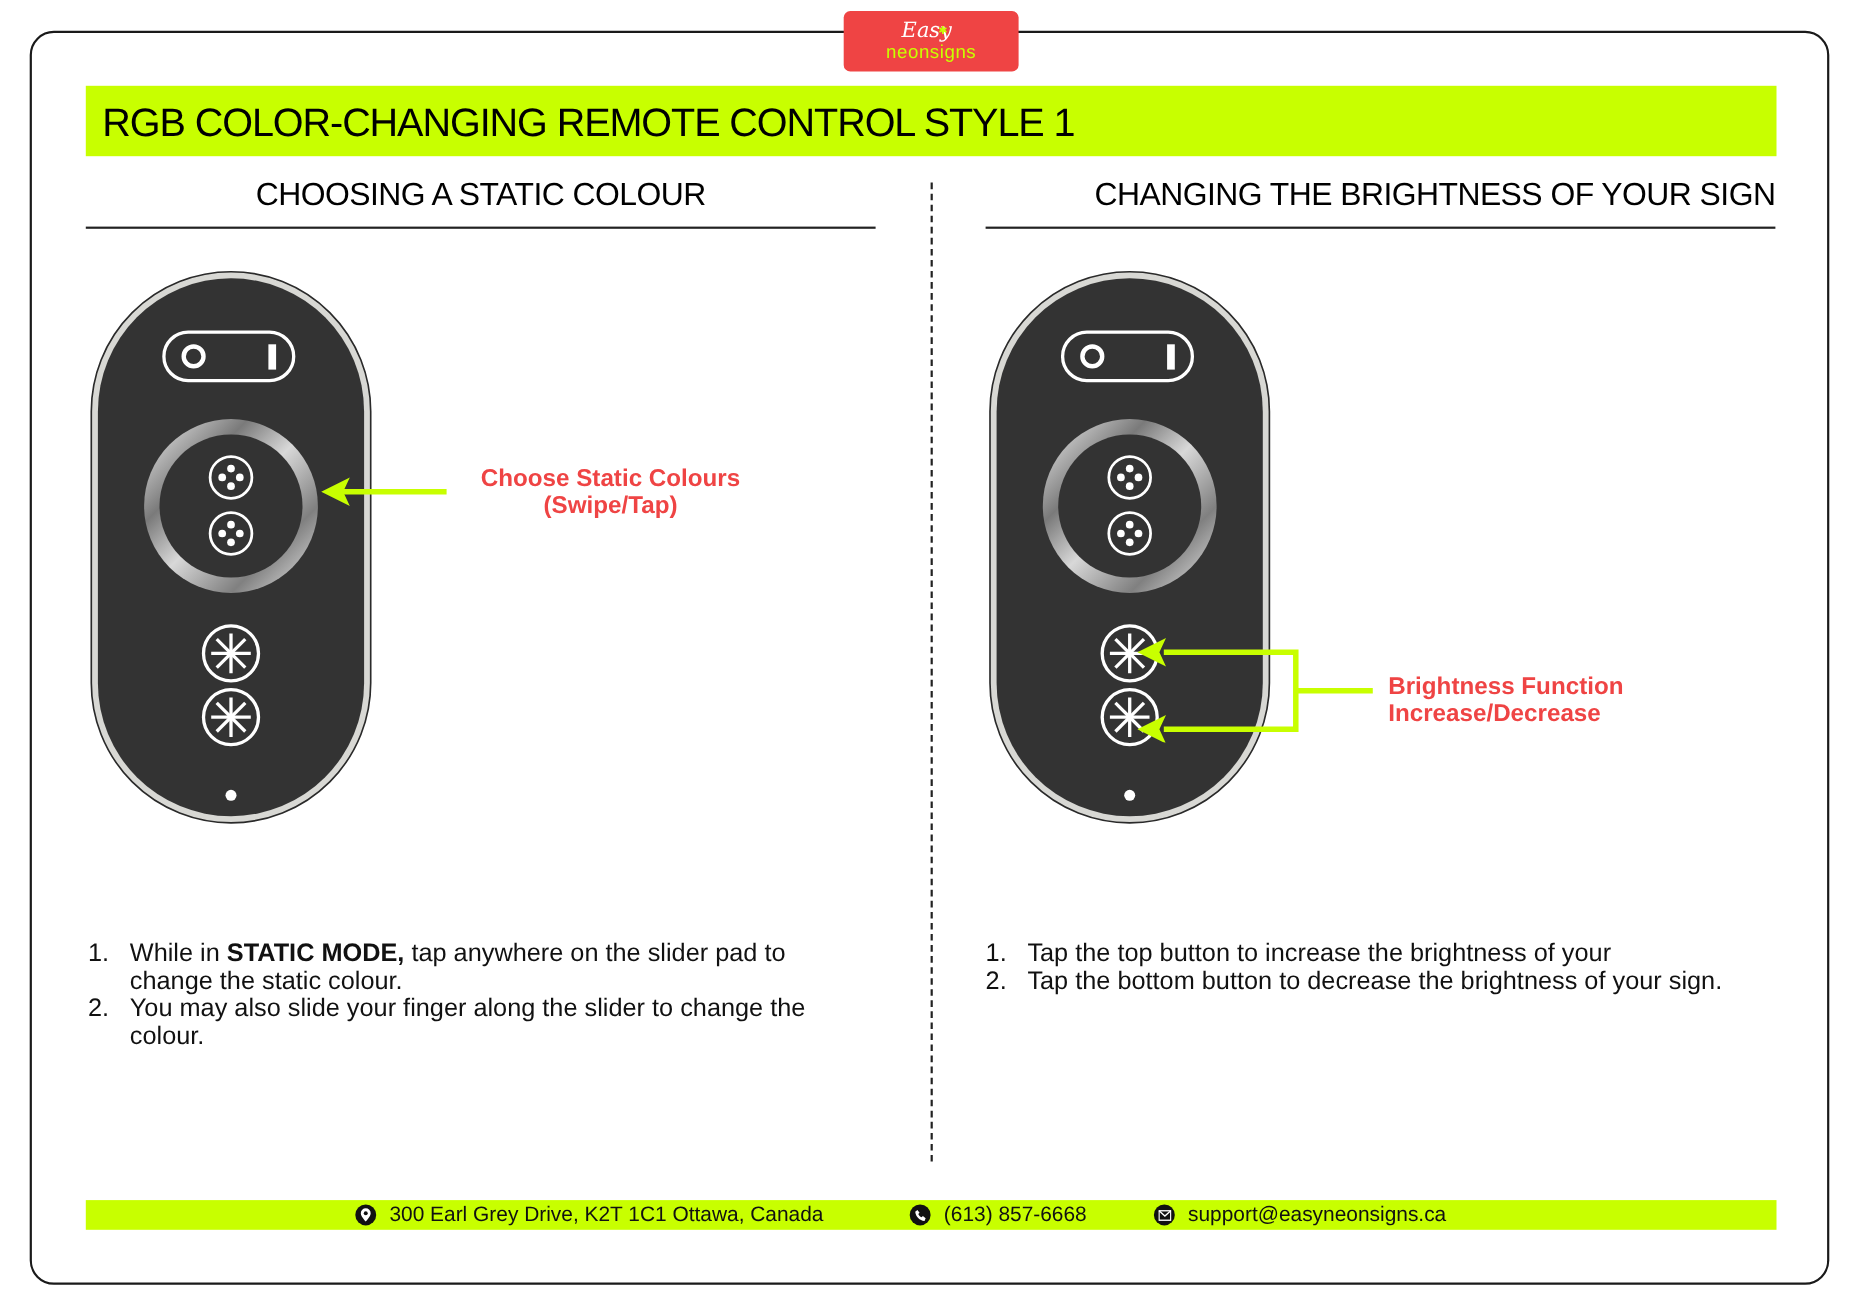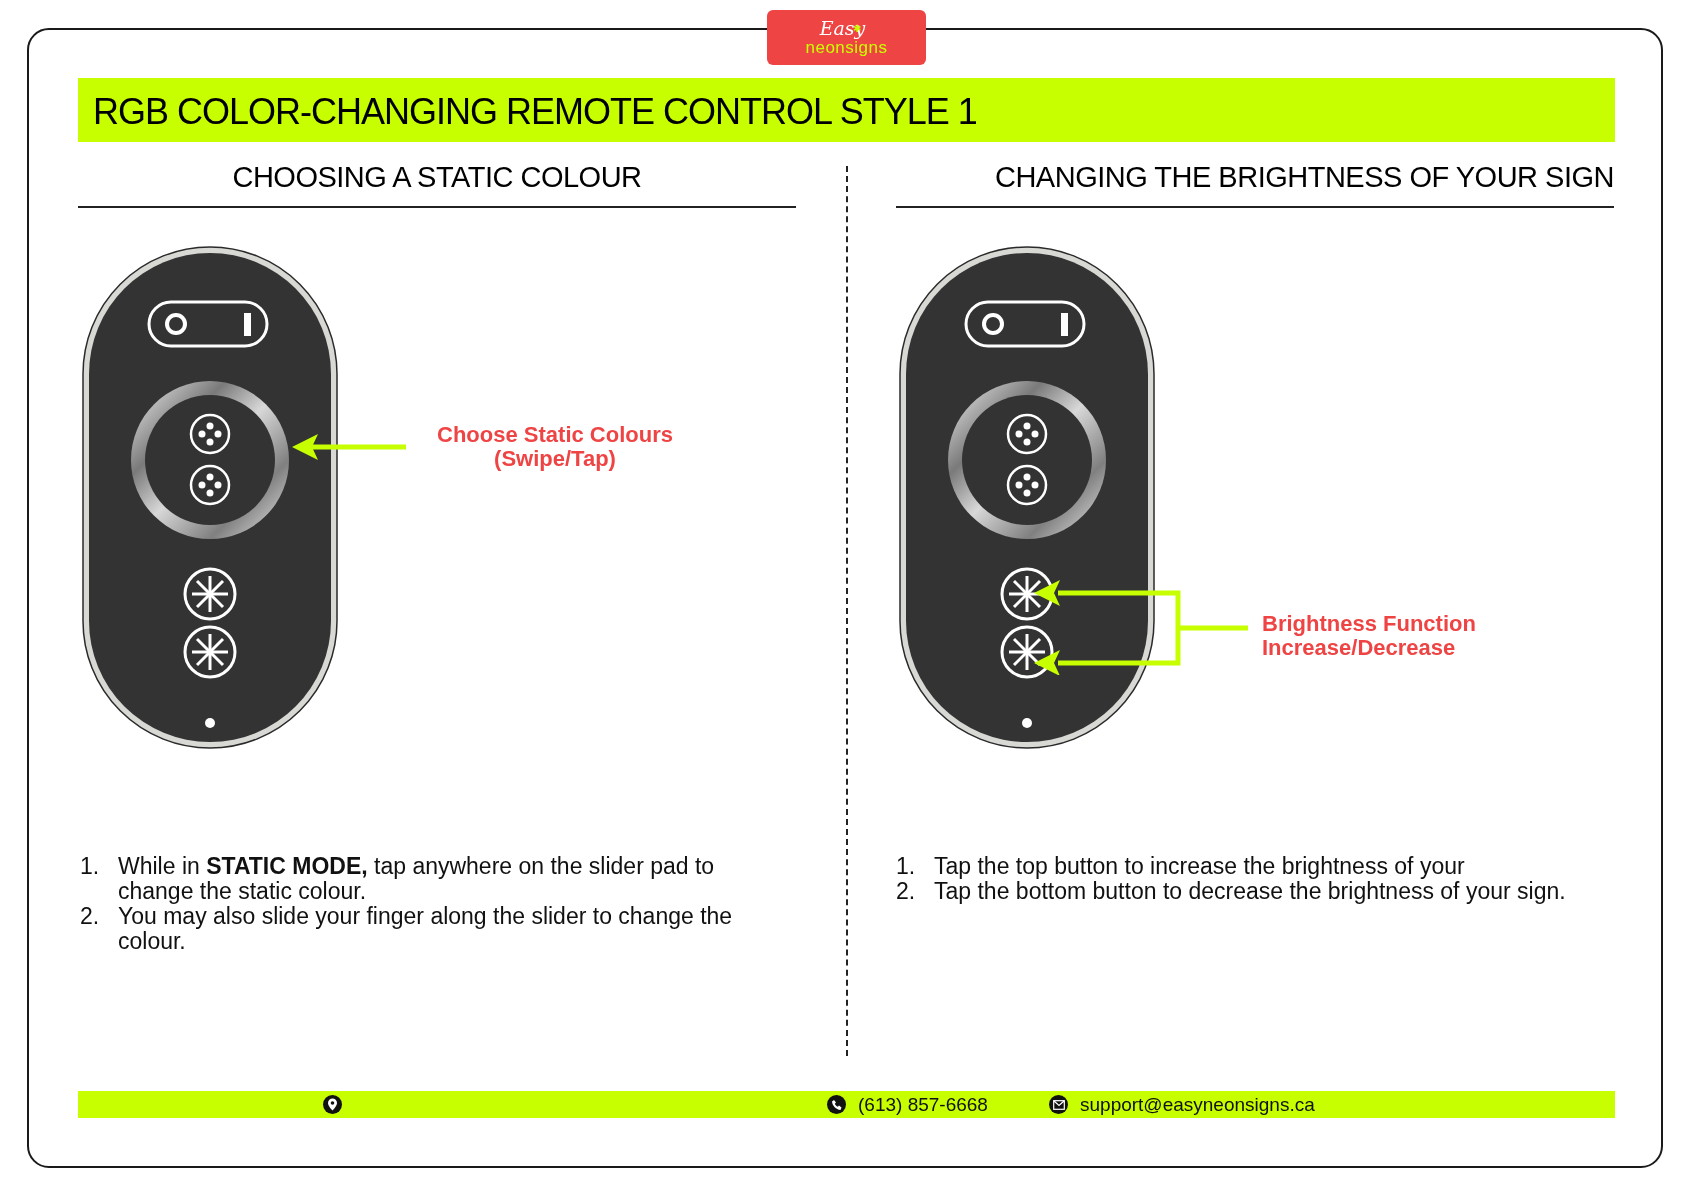--- a/index.html
+++ b/index.html
@@ -204,20 +204,21 @@
 </ol>
 
 <div class="footer-bar"></div>
 <div class="footer-item" style="left:323px;">
   <span class="ic">
     <svg width="11" height="13" viewBox="0 0 11 13">
         <path d="M5.5 0.5a4.5 4.5 0 0 1 4.5 4.5c0 3-4.5 7.5-4.5 7.5S1 8 1 5a4.5 4.5 0 0 1 4.5-4.5z" fill="#fff"></path>
         <circle cx="5.5" cy="5" r="1.8" fill="#111"></circle>
       </svg>
   </span>
+  <span>300 Earl Grey Drive, K2T 1C1 Ottawa, Canada</span>
 </div>
 <div class="footer-item" style="left:827px;">
   <span class="ic">
     <svg width="12" height="12" viewBox="0 0 12 12">
         <path d="M3 1l2 2.5-1.2 1.2c.6 1.4 1.6 2.4 3 3L8 6.5 10.5 8.5 9.5 11C5 10.5 1.5 7 1 2.5z" fill="#fff"></path>
       </svg>
   </span>
   <span>(613) 857-6668</span>
 </div>
 <div class="footer-item" style="left:1049px;">

